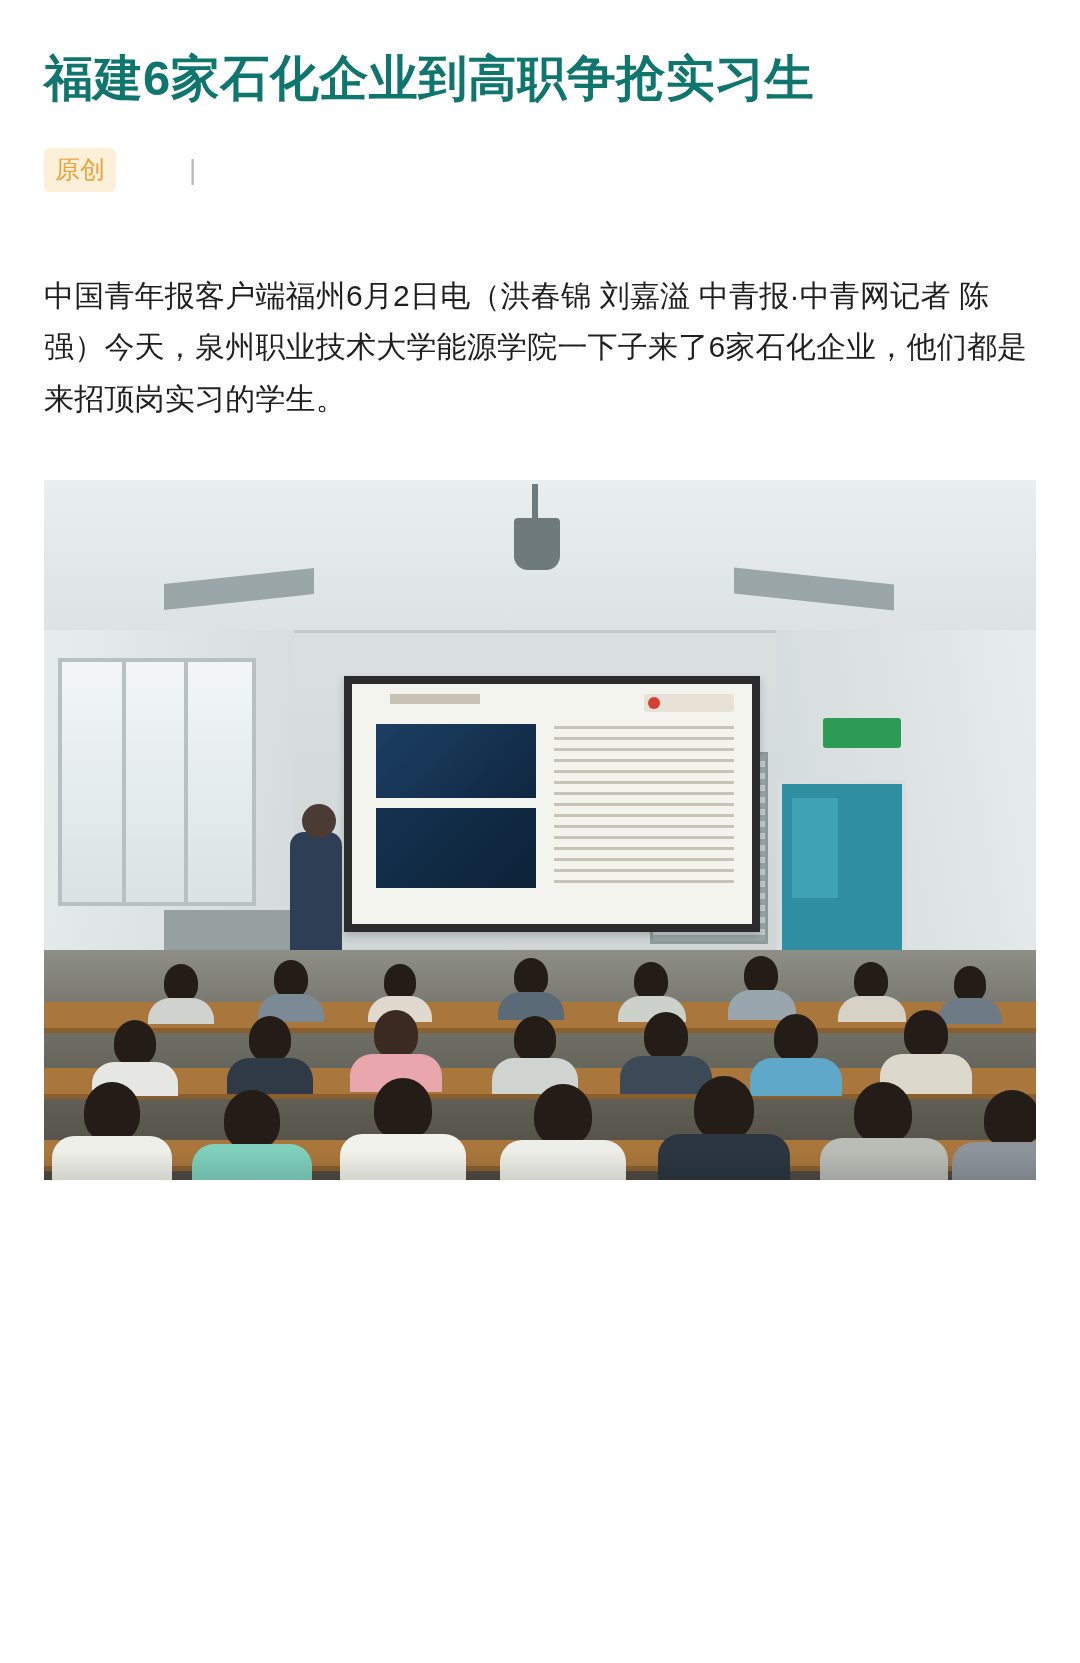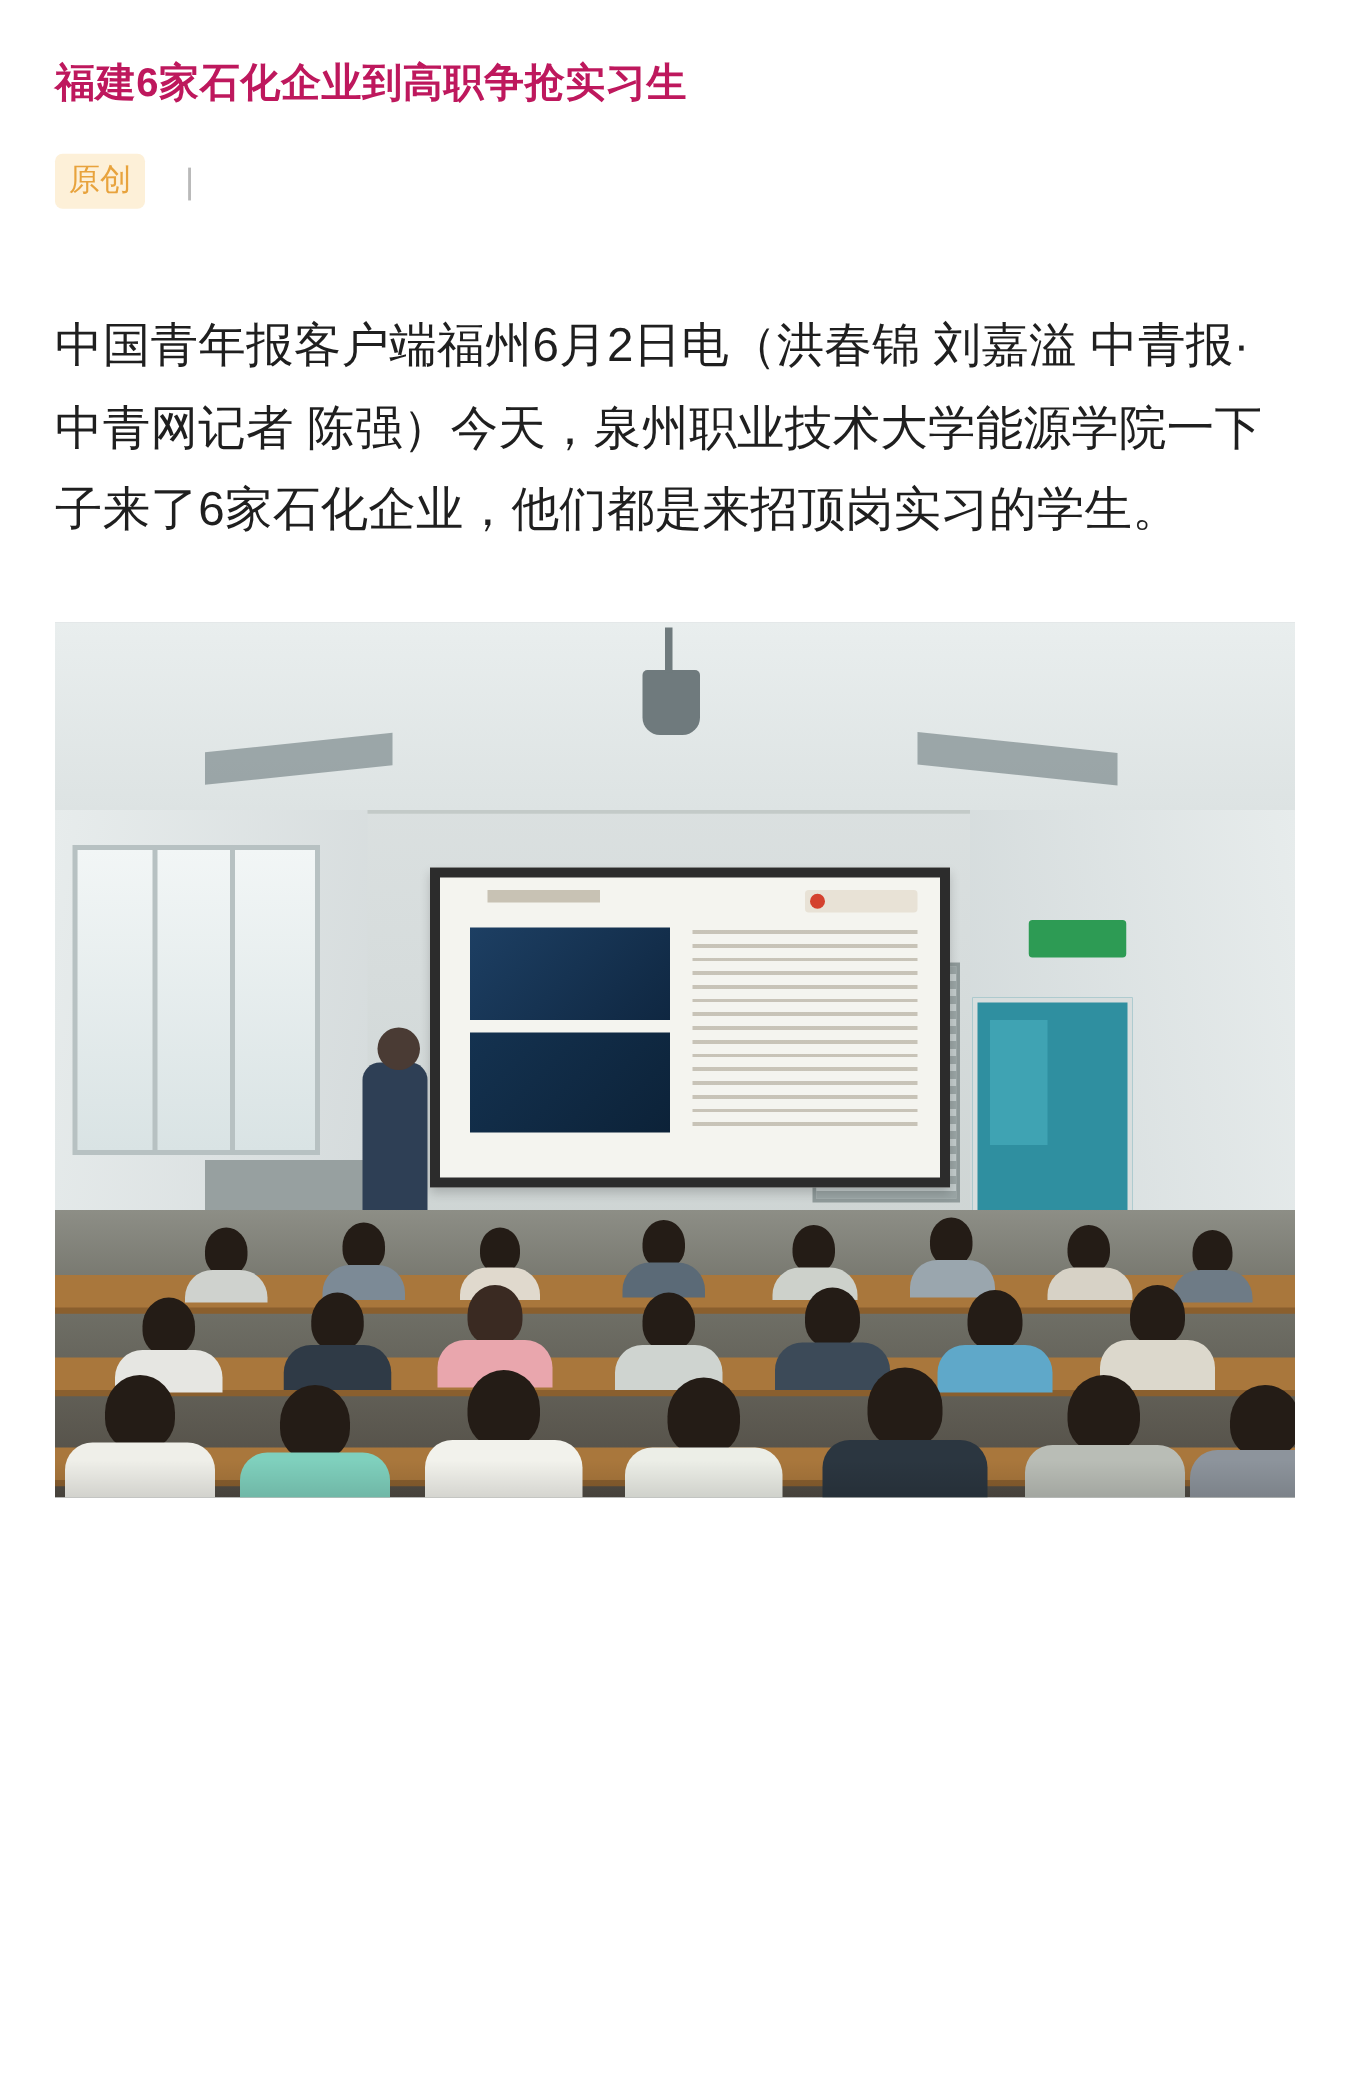--- a/index.html
+++ b/index.html
@@ -14,33 +14,34 @@
     font-family: "Liberation Sans", "DejaVu Sans", sans-serif;
     color: #1a1a1a;
     -webkit-font-smoothing: antialiased;
   }
   .article {
     padding: 44px 44px 0 44px;
     box-sizing: border-box;
     width: 1080px;
   }
   .headline {
-    font-size: 32px;
+    font-size: 49px;
     line-height: 1.42;
     font-weight: bold;
     letter-spacing: 0.5px;
-    color: #be185d;
+    color: #0f766e;
     margin: 0 0 34px 0;
     word-break: break-all;
   }
   .meta-row {
     display: flex;
     align-items: center;
     margin-bottom: 14px;
     flex-wrap: nowrap;
+    gap: 41px;
   }
   .badge-original {
     display: inline-block;
     background: #fdf0d8;
     color: #e8a33d;
     font-size: 25px;
     line-height: 1;
     padding: 9px 11px 10px 11px;
     border-radius: 6px;
     margin-right: 16px;
@@ -65,21 +66,21 @@
   .byline {
     font-size: 29px;
     color: #6e6e6e;
     margin-bottom: 0;
     letter-spacing: 0.3px;
   }
   .body-block {
     margin-top: 78px;
   }
   .body-paragraph {
-    font-size: 38px;
+    font-size: 30px;
     line-height: 1.72;
     color: #1f1f1f;
     margin: 0;
     word-break: break-all;
     letter-spacing: 0.2px;
   }
   .figure {
     margin-top: 56px;
     width: 992px;
     height: 700px;

